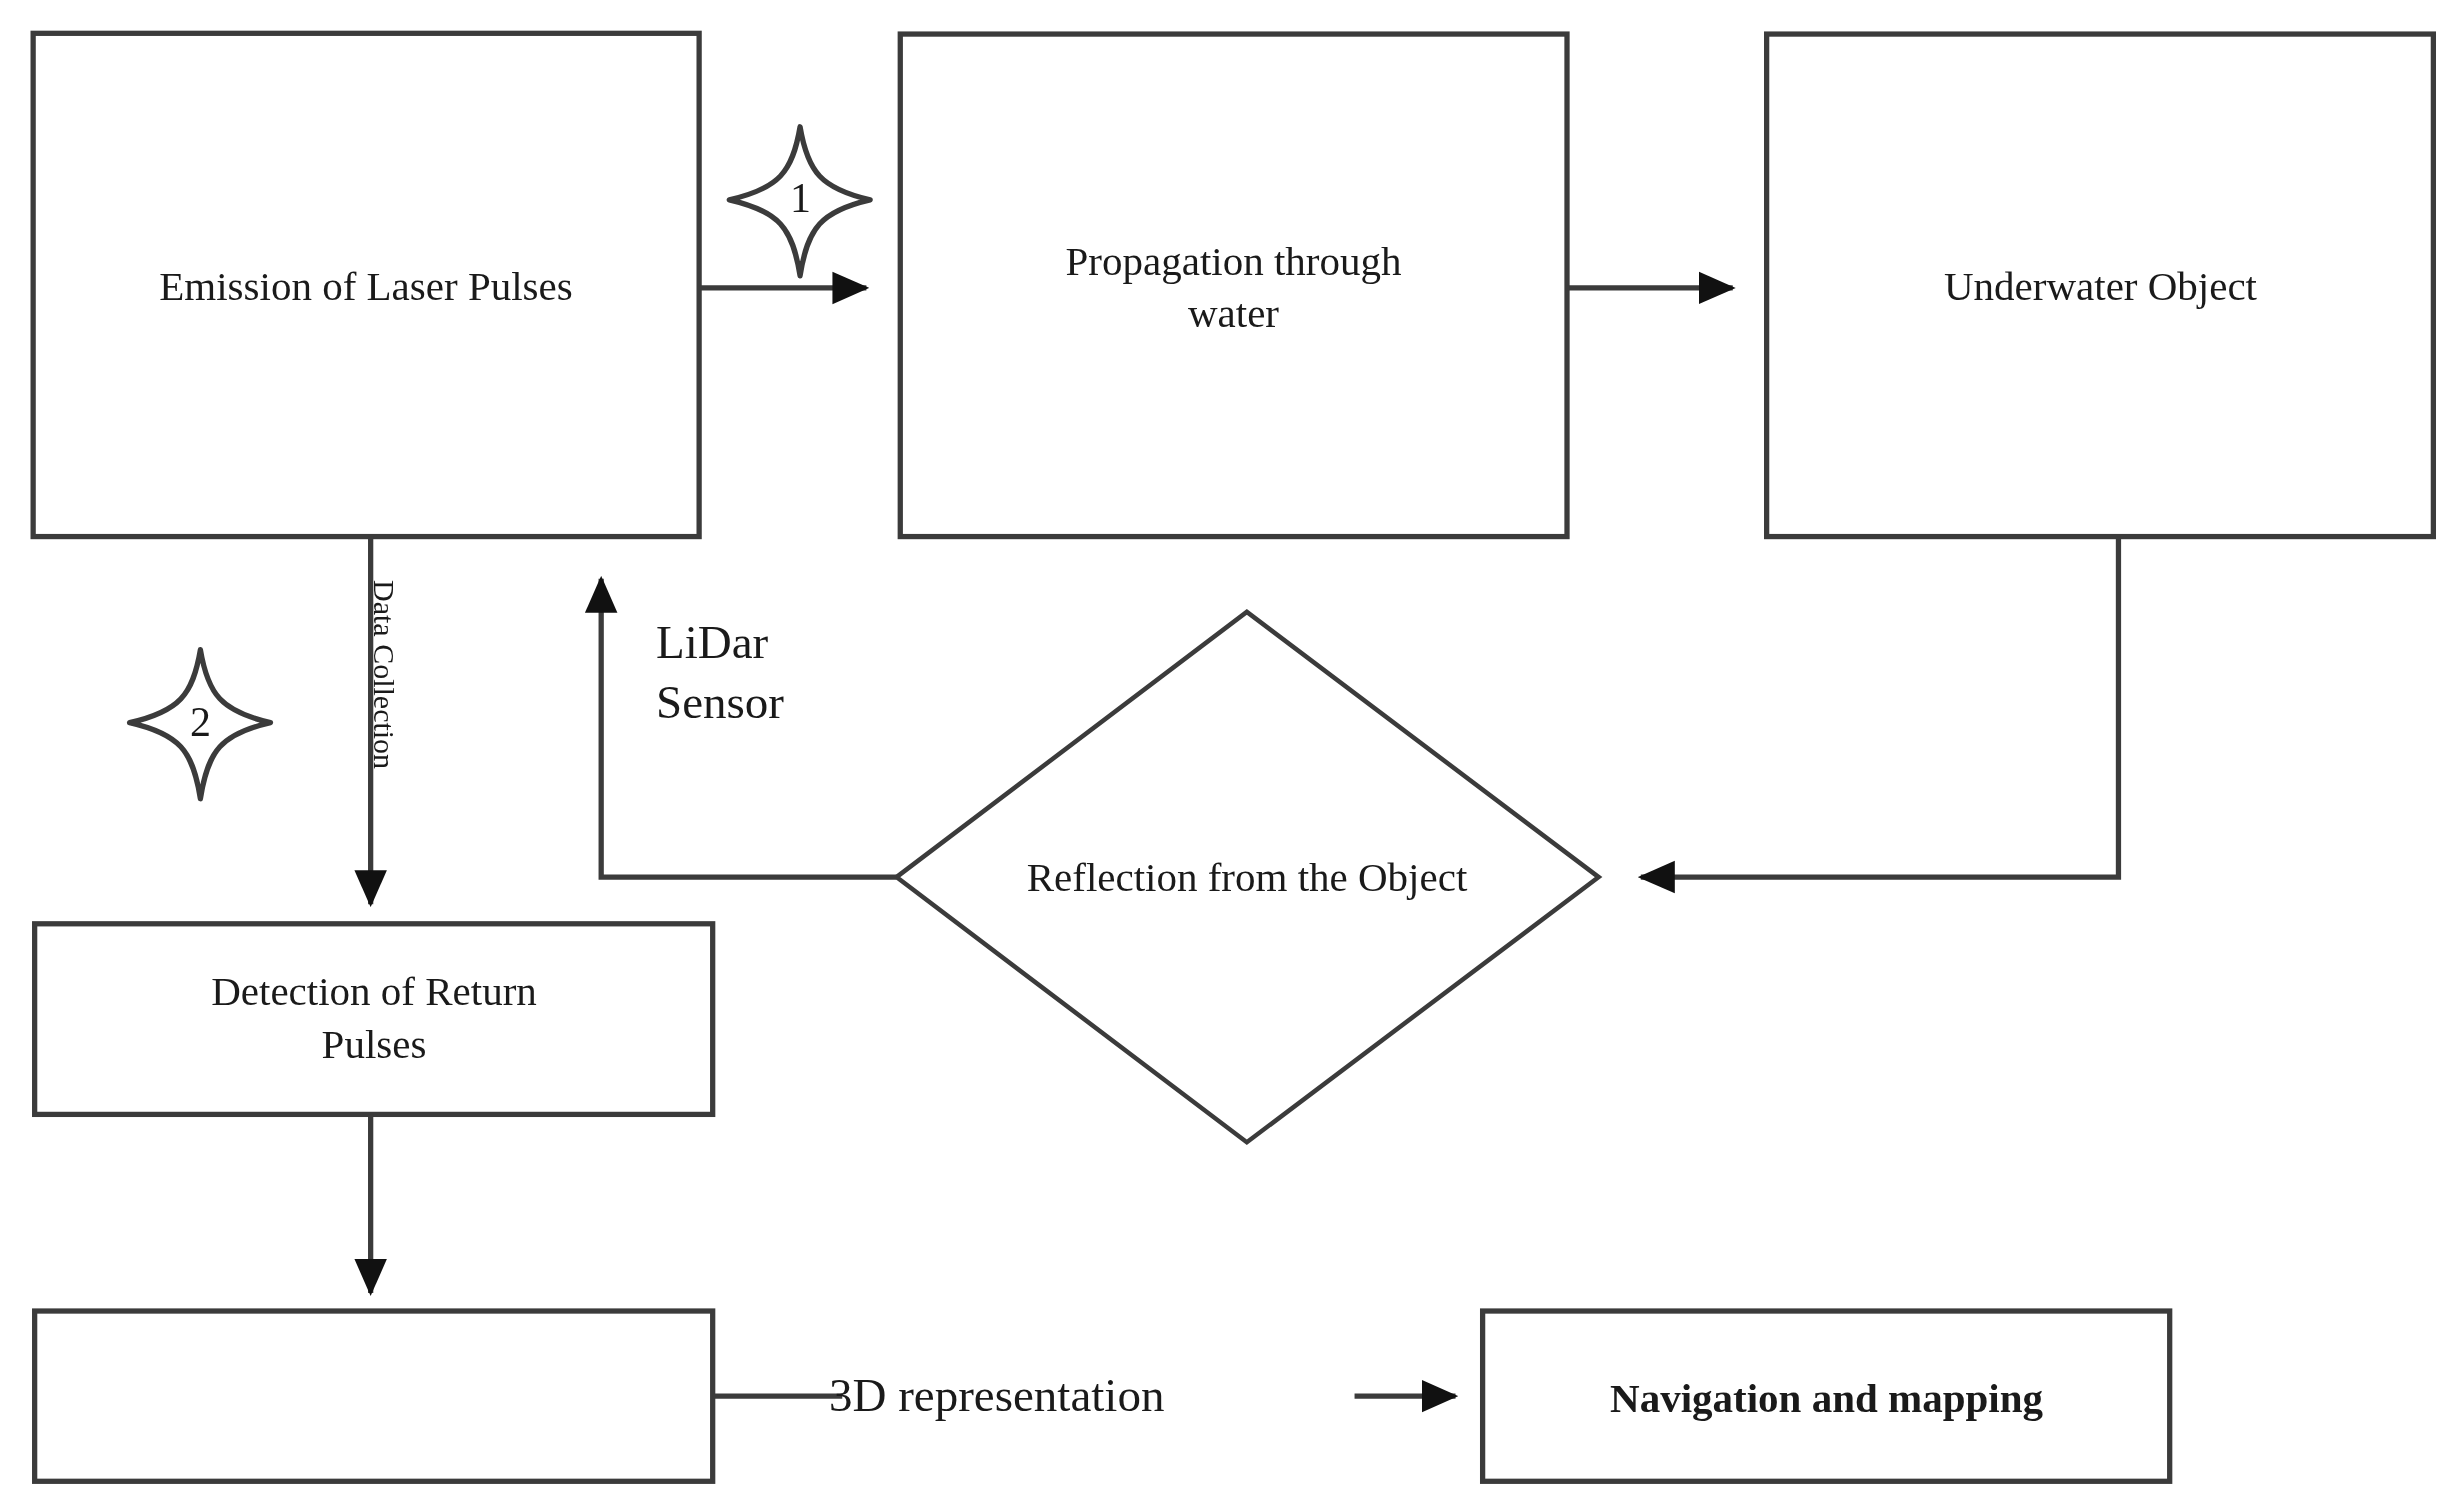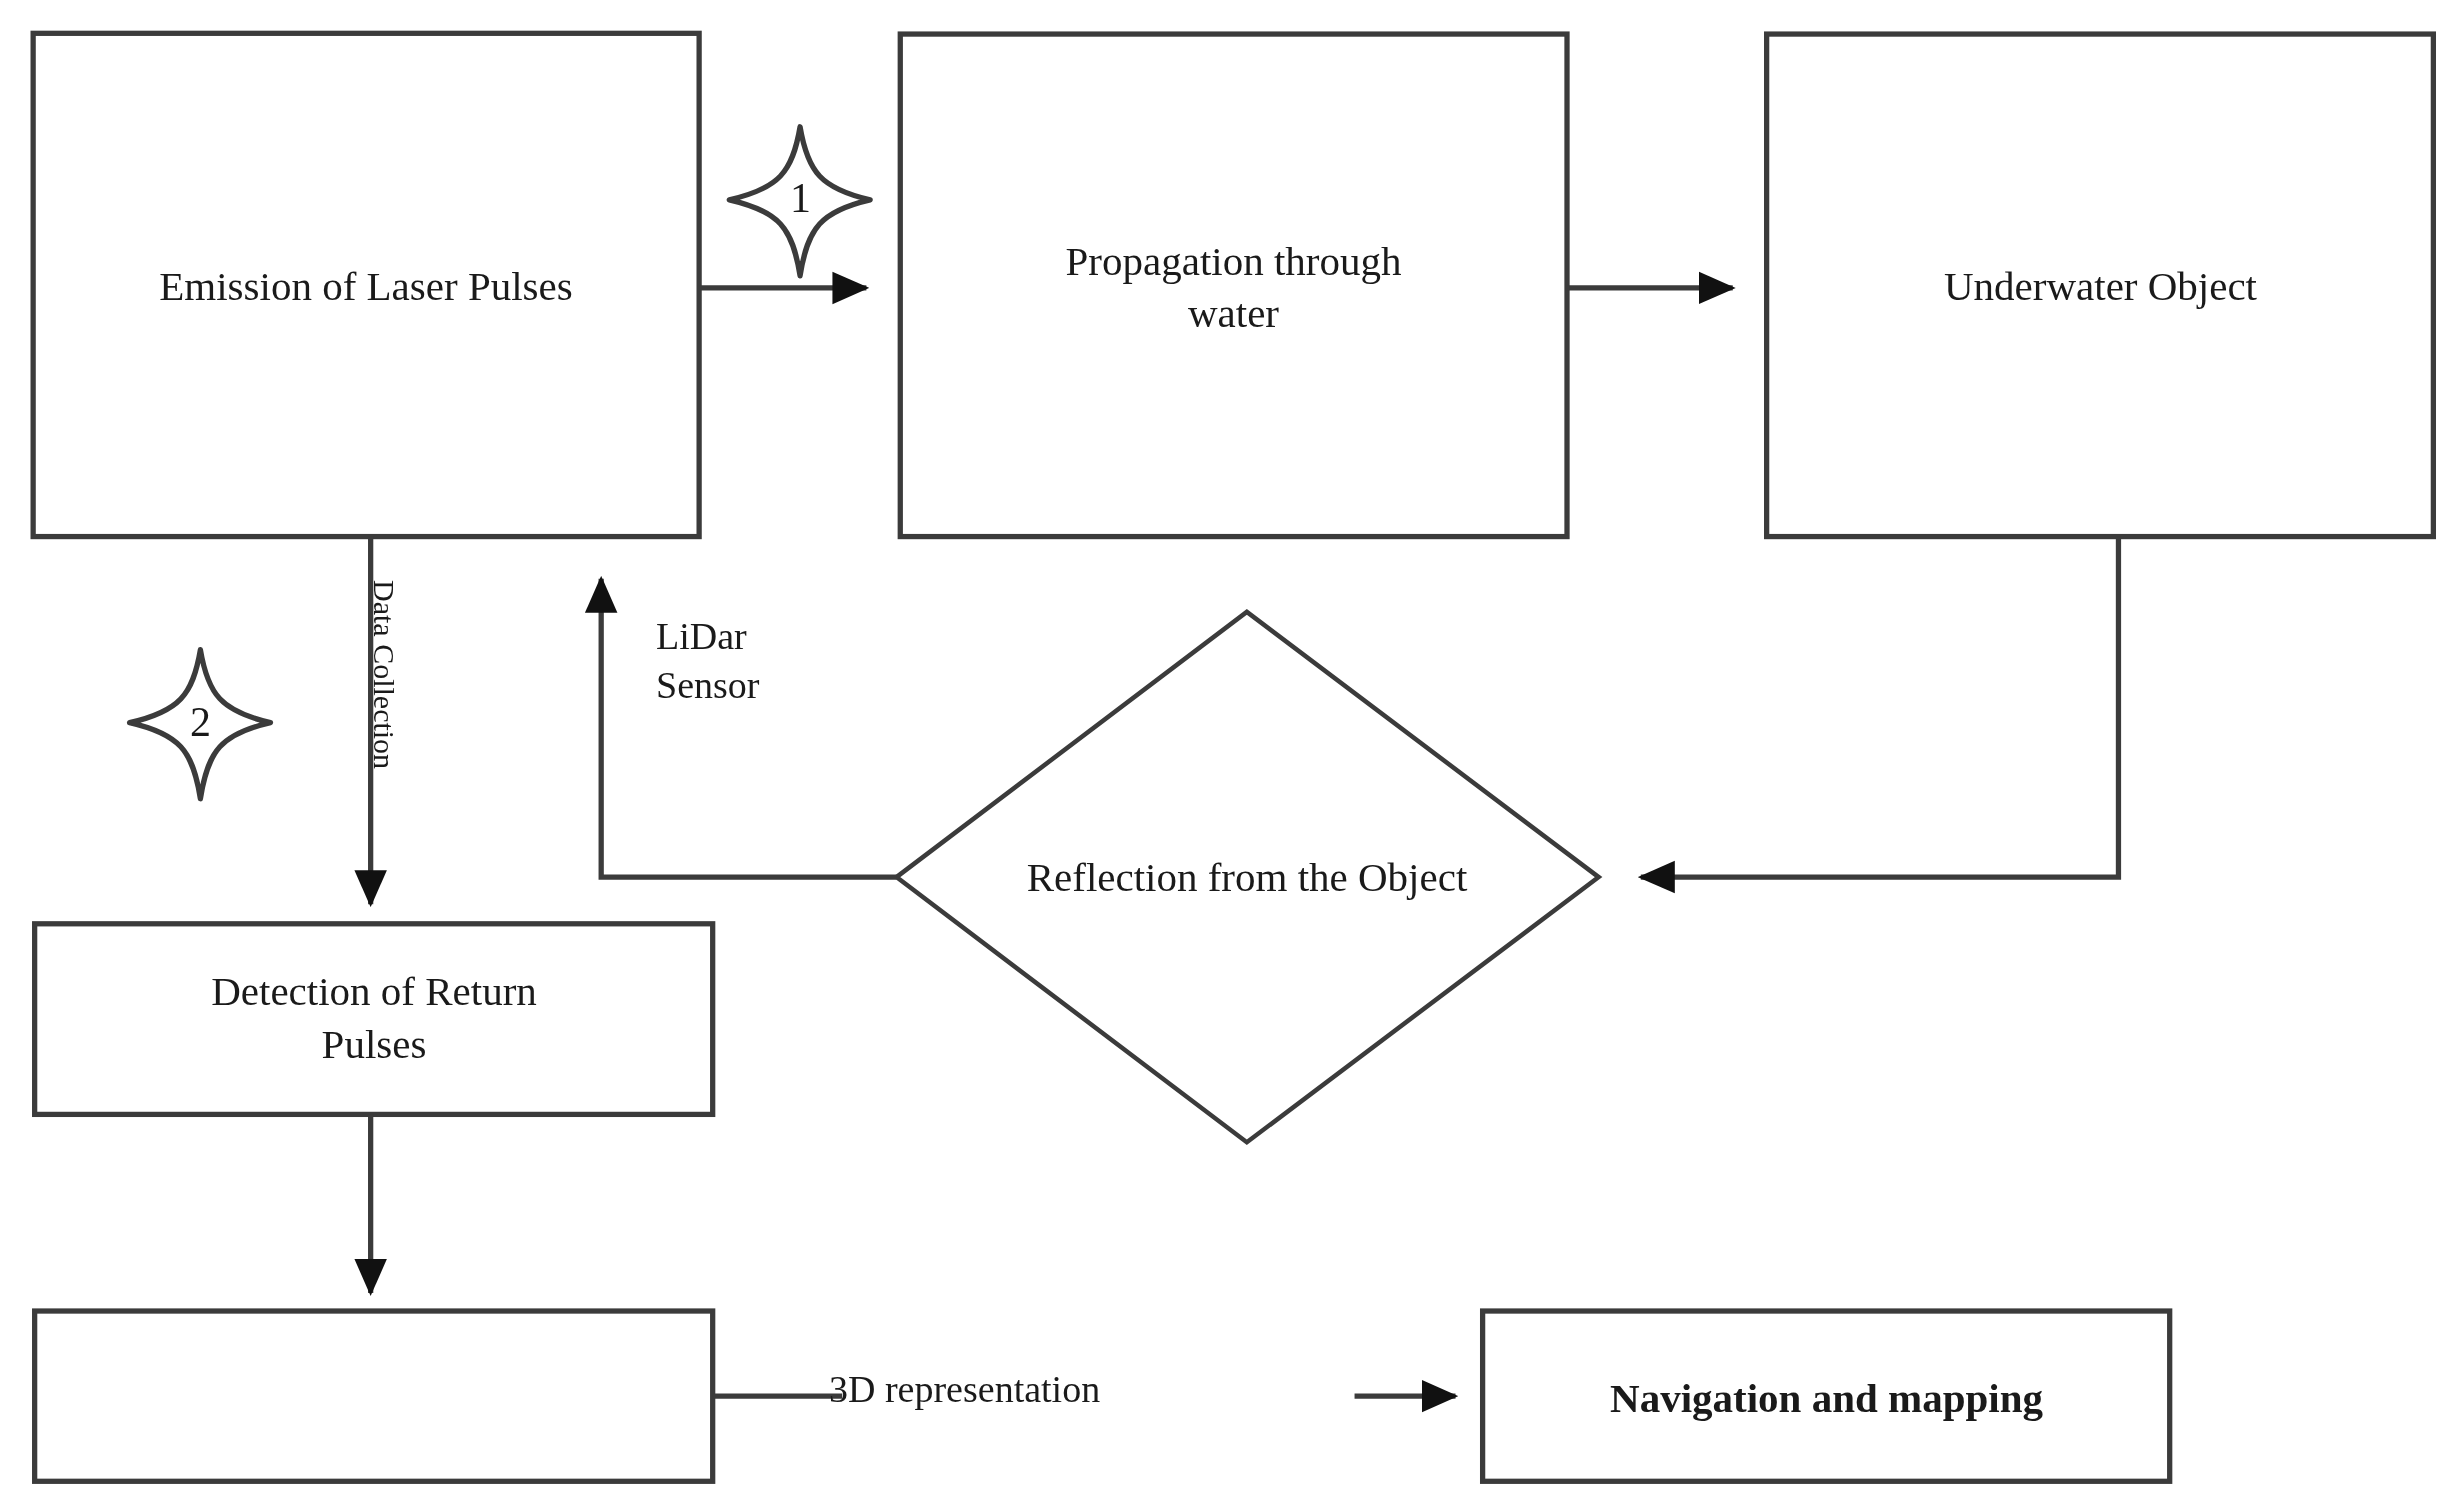--- a/index.html
+++ b/index.html
@@ -60,21 +60,21 @@
   .marker-num {
     position: absolute;
     color: #1a1a1a;
     font-family: "Liberation Serif", "DejaVu Serif", serif;
     font-size: 42px;
     line-height: 1;
     text-align: center;
     pointer-events: none;
   }
   .big-label {
-    font-size: 38px;
+    font-size: 47px;
   }
 </style>
 </head>
 <body>
 
 <div id="canvas">
 
   <svg id="vector-layer" viewBox="0 0 3268 1980">
     <defs>
       <marker id="arrowfill" viewBox="0 0 10 10" refX="9.2" refY="5" markerWidth="7" markerHeight="7" orient="auto-start-reverse">

